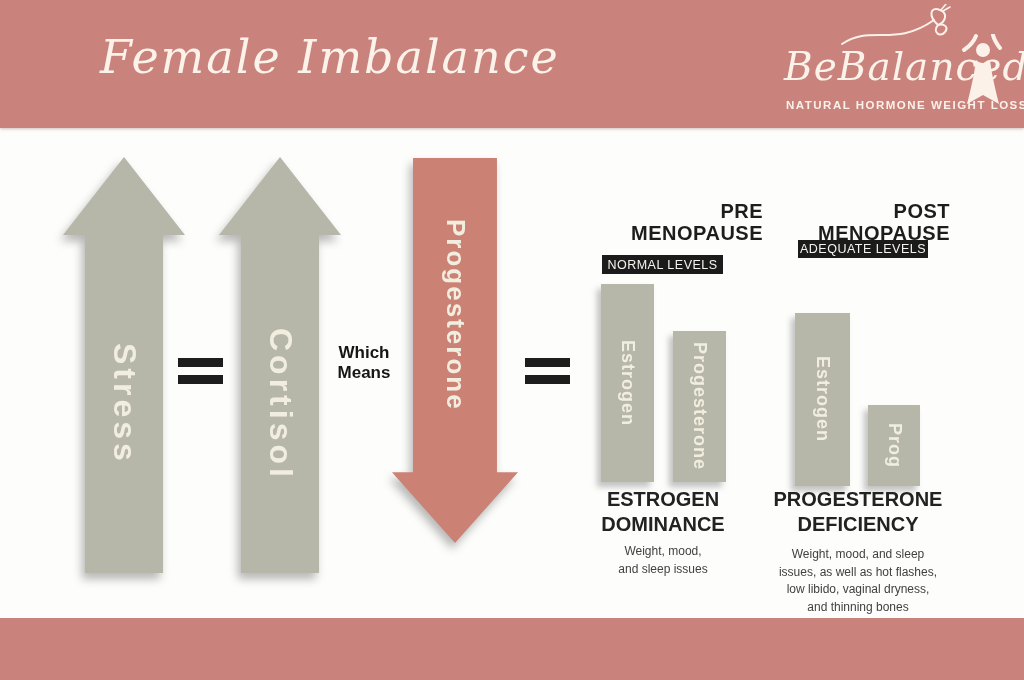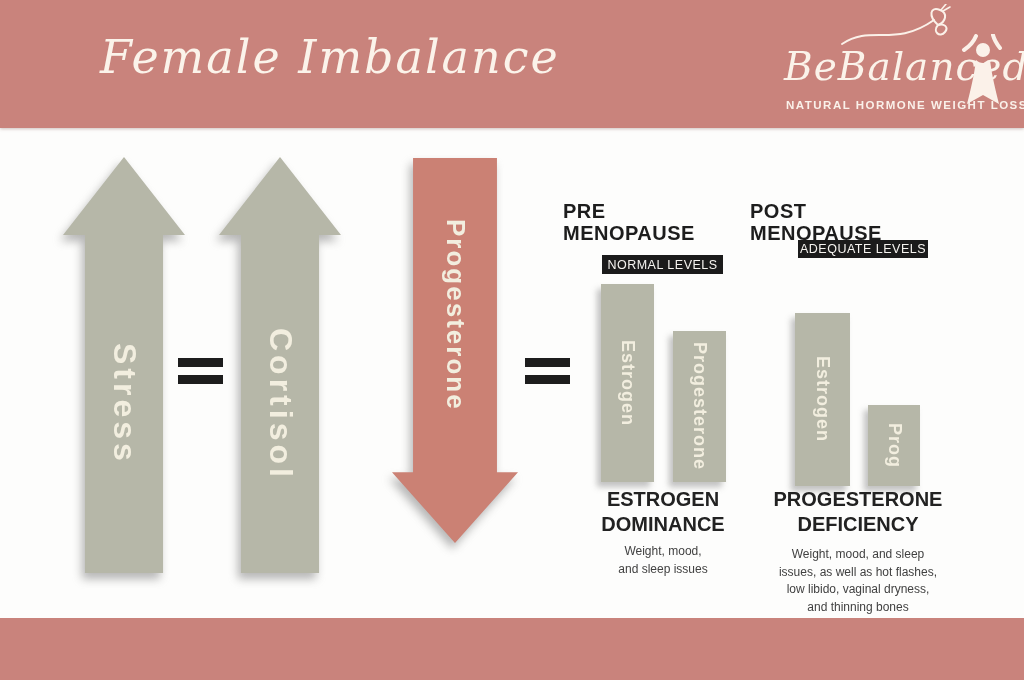--- a/index.html
+++ b/index.html
@@ -36,21 +36,21 @@
   .arrow-label.up-pos{top:18.75%;height:81.25%;}
   .arrow-label.down-pos{top:0;height:81.6%;font-size:26px;letter-spacing:2px;}
 
   
   .equals{position:absolute;display:flex;flex-direction:column;gap:8px;}
   .equals .bar-line{width:45px;height:9px;background:#1d1d1d;}
   .which-means{position:absolute;left:308px;top:343px;width:112px;text-align:center;
                font-size:17px;font-weight:bold;color:#161616;line-height:20px;white-space:pre-line;}
 
   
-  .panel-title{position:absolute;width:200px;text-align:left;font-size:20px;font-weight:bold;
+  .panel-title{position:absolute;width:200px;text-align:right;font-size:20px;font-weight:bold;
                color:var(--text-dark);line-height:22px;letter-spacing:.5px;white-space:pre-line;}
   .level-badge{position:absolute;background:var(--badge-bg);color:#f6f4f0;font-weight:normal;
                font-size:12.5px;letter-spacing:.5px;display:flex;align-items:center;justify-content:center;}
   .bars-row{position:absolute;height:200px;display:flex;align-items:flex-end;}
   .bar{background:var(--sage);display:flex;align-items:center;justify-content:center;
        box-shadow:-4px 5px 6px rgba(105,105,105,.4);}
   .bar-label{font-size:18px;letter-spacing:1px;}
   .caption-title{position:absolute;width:200px;text-align:center;font-size:20px;font-weight:bold;
                  color:#222;line-height:25px;white-space:pre-line;}
   .caption-body{position:absolute;text-align:center;font-size:12px;color:var(--text-body);
@@ -90,20 +90,22 @@
   <div class="equals" style="left:178px;top:358px">
     <div class="bar-line"></div>
     <div class="bar-line"></div>
   </div>
 
   <div class="arrow-wrap" style="left:219px;top:157px;width:122px;height:416px">
     <div class="arrow-shape up"></div>
     <div class="v-label arrow-label up-pos">Cortisol</div>
   </div>
 
+  <div class="which-means">Which
+Means</div>
 
   <div class="arrow-wrap" style="left:392px;top:158px;width:126px;height:385px">
     <div class="arrow-shape down"></div>
     <div class="v-label arrow-label down-pos">Progesterone</div>
   </div>
 
   <div class="equals" style="left:525px;top:358px">
     <div class="bar-line"></div>
     <div class="bar-line"></div>
   </div>

